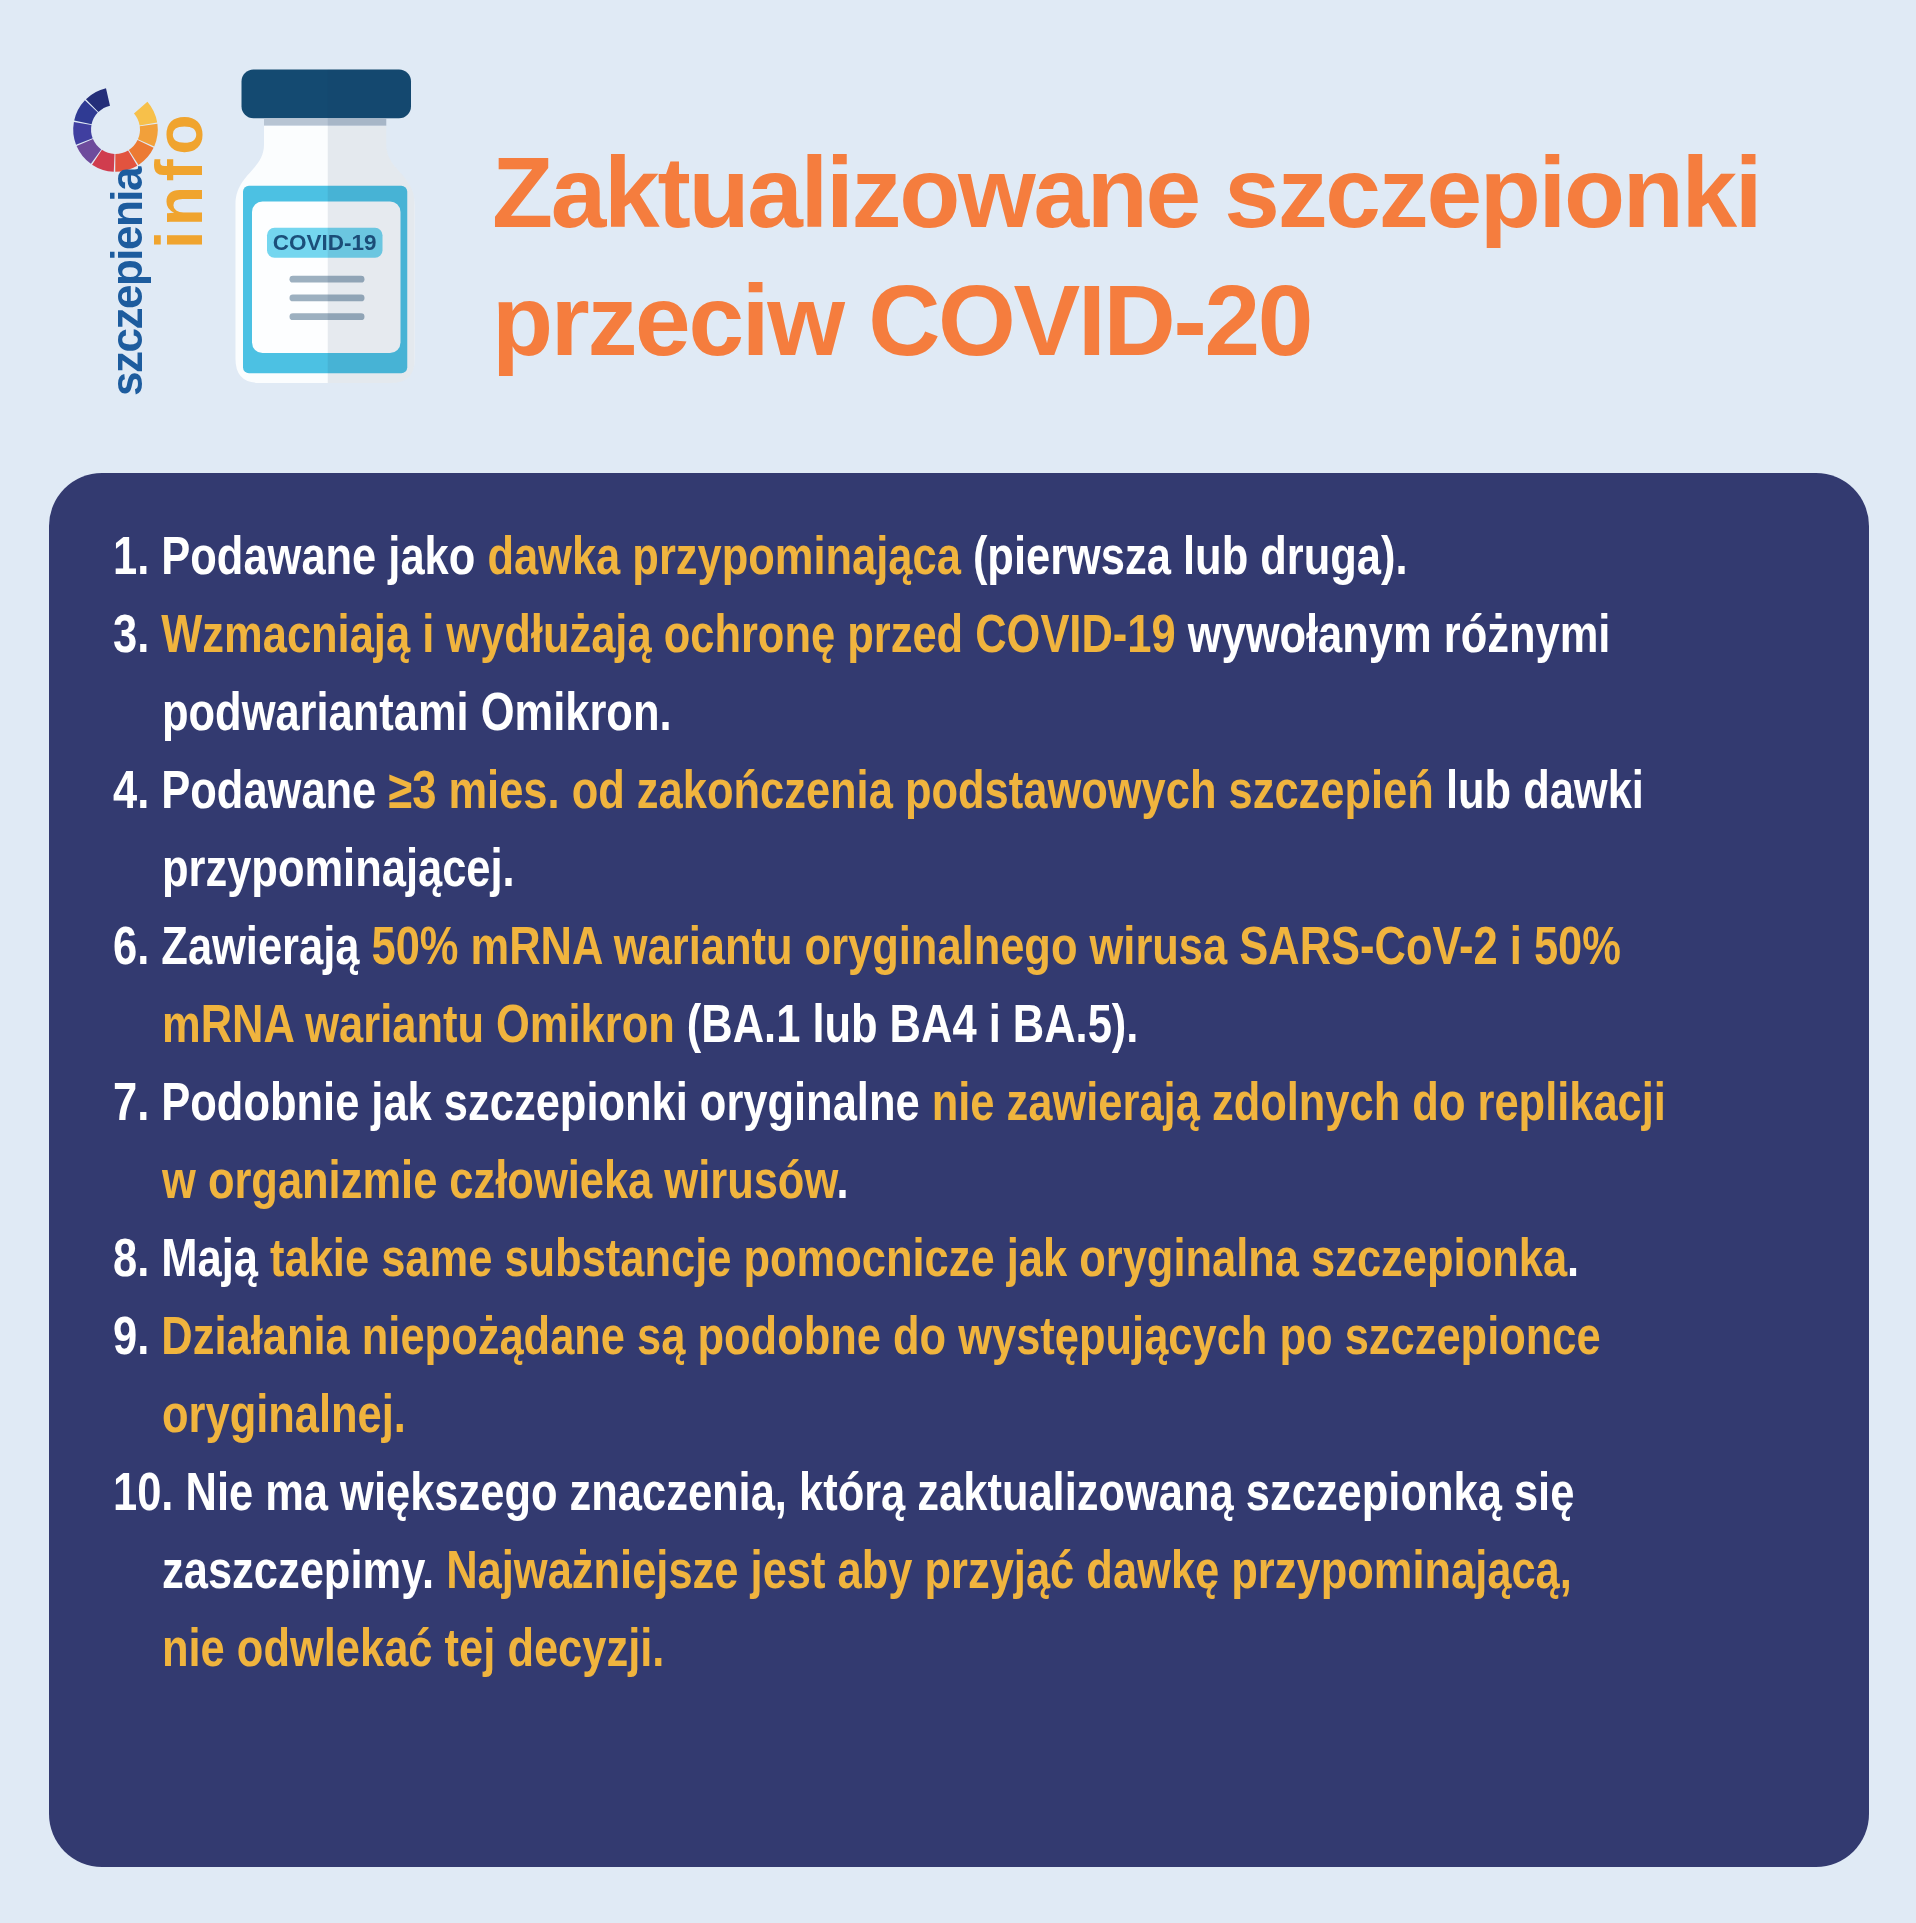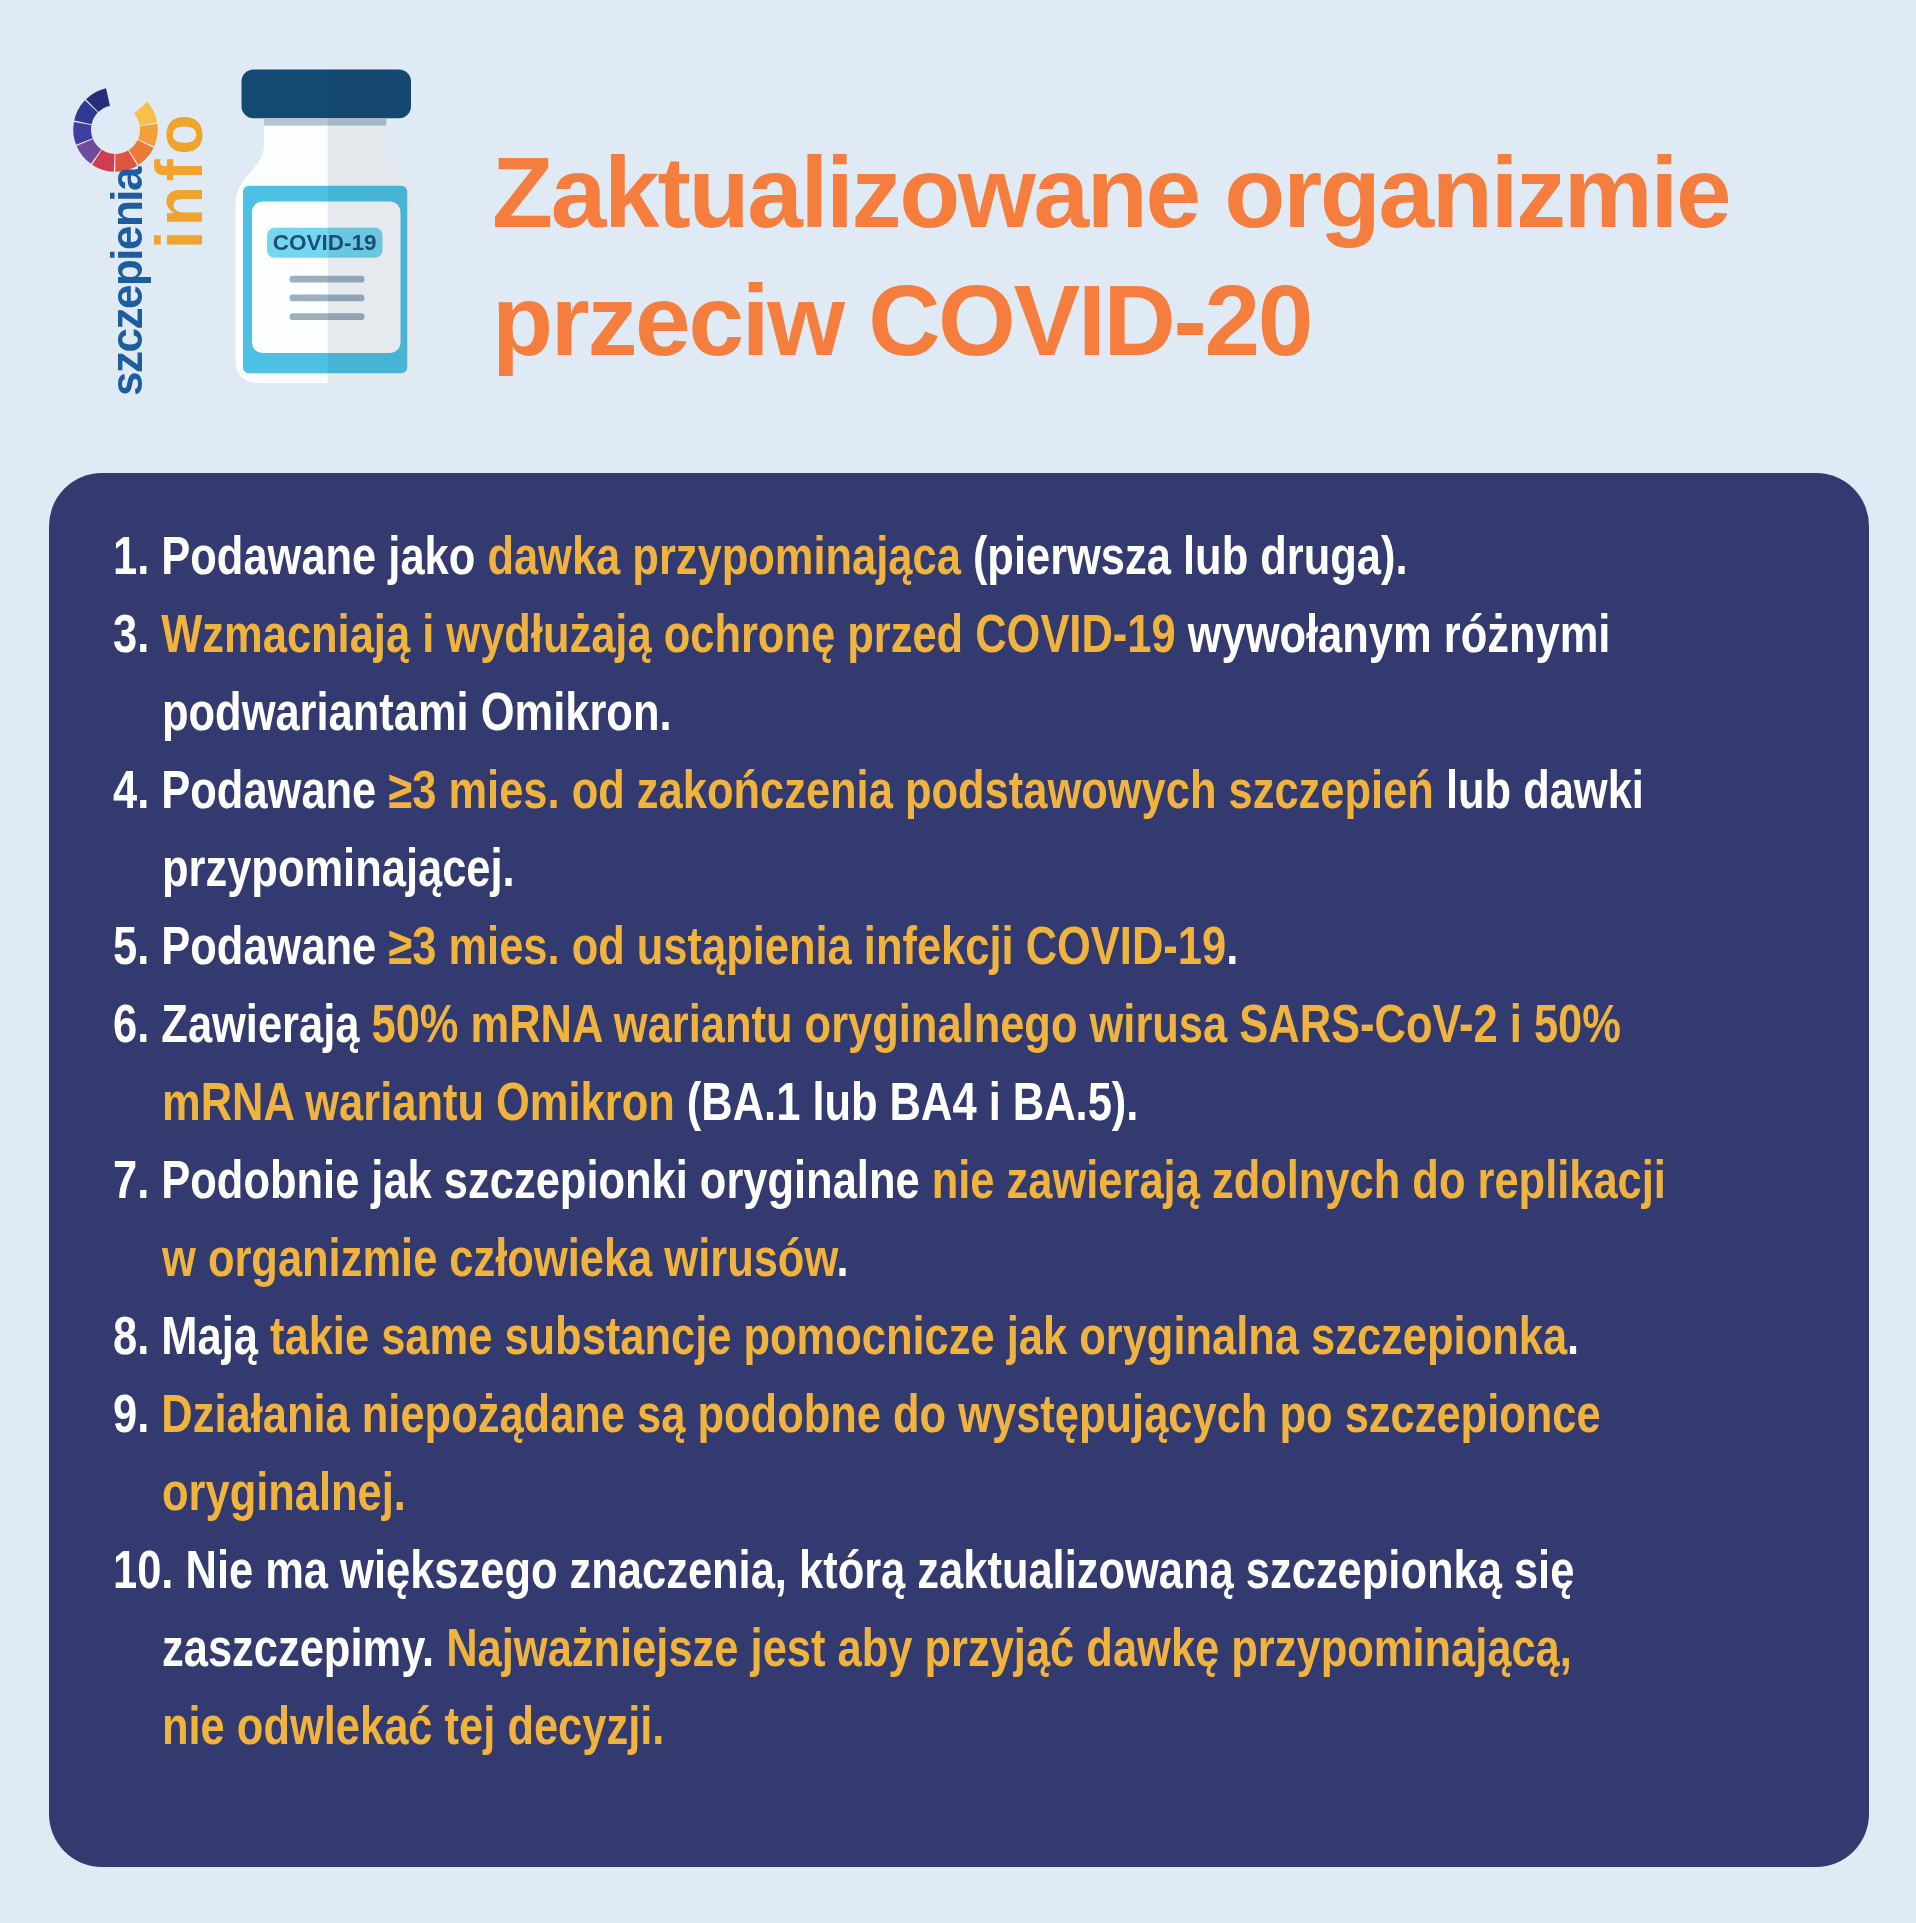--- a/index.html
+++ b/index.html
@@ -68,39 +68,36 @@
     <rect x="36" y="228" width="198" height="202" rx="14" style="fill:#fdfeff"></rect>
     <rect x="56" y="263" width="154" height="40" rx="10" style="fill:var(--vial-badge)"></rect>
     <text x="133" y="293" text-anchor="middle">COVID-19</text>
     <rect x="86" y="327" width="100" height="9" rx="4.5" style="fill:var(--vial-lines-gray)"></rect>
     <rect x="86" y="352" width="100" height="9" rx="4.5" style="fill:var(--vial-lines-gray)"></rect>
     <rect x="86" y="377" width="100" height="9" rx="4.5" style="fill:var(--vial-lines-gray)"></rect>
     <rect x="137" y="40" width="130" height="445" fill="#1f3c5e" opacity="0.10" clip-path="url(#vclip)"></rect>
   </svg>
 
   <div class="title">
-    <div>Zaktualizowane organizmie</div>
+    <div>Zaktualizowane szczepionki</div>
     <div>przeciw COVID-20</div>
   </div>
 
   <div class="panel">
     <div class="blist" id="blist">
         <div>
           <div class="line"><span class="num">1. </span><span class="seg-w">Podawane jako </span><span class="seg-y">dawka przypominająca</span><span class="seg-w"> (pierwsza lub druga).</span></div>
         </div>
         <div>
           <div class="line"><span class="num">3. </span><span class="seg-y">Wzmacniają i wydłużają ochronę przed COVID-19</span><span class="seg-w"> wywołanym różnymi</span></div>
           <div class="line cont"><span class="seg-w">podwariantami Omikron.</span></div>
         </div>
         <div>
           <div class="line"><span class="num">4. </span><span class="seg-w">Podawane </span><span class="seg-y">≥3 mies. od zakończenia podstawowych szczepień</span><span class="seg-w"> lub dawki</span></div>
           <div class="line cont"><span class="seg-w">przypominającej.</span></div>
-        </div>
-        <div>
-          <div class="line"><span class="num">5. </span><span class="seg-w">Podawane </span><span class="seg-y">≥3 mies. od ustąpienia infekcji COVID-19</span><span class="seg-w">.</span></div>
         </div>
         <div>
           <div class="line"><span class="num">6. </span><span class="seg-w">Zawierają </span><span class="seg-y">50% mRNA wariantu oryginalnego wirusa SARS-CoV-2 i 50%</span></div>
           <div class="line cont"><span class="seg-y">mRNA wariantu Omikron </span><span class="seg-w">(BA.1 lub BA4 i BA.5).</span></div>
         </div>
         <div>
           <div class="line"><span class="num">7. </span><span class="seg-w">Podobnie jak szczepionki oryginalne </span><span class="seg-y">nie zawierają zdolnych do replikacji</span></div>
           <div class="line cont"><span class="seg-y"> w organizmie człowieka wirusów</span><span class="seg-w">.</span></div>
         </div>
         <div>

